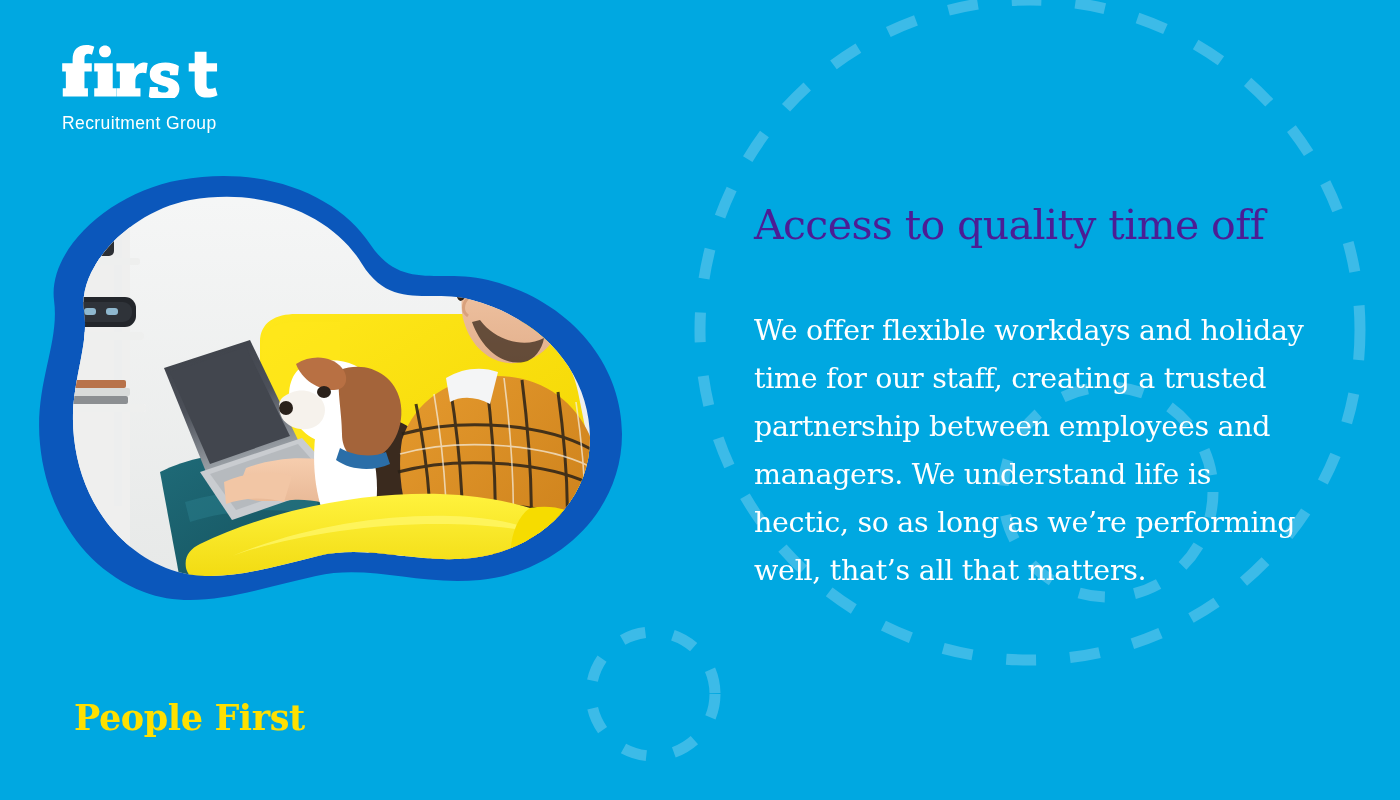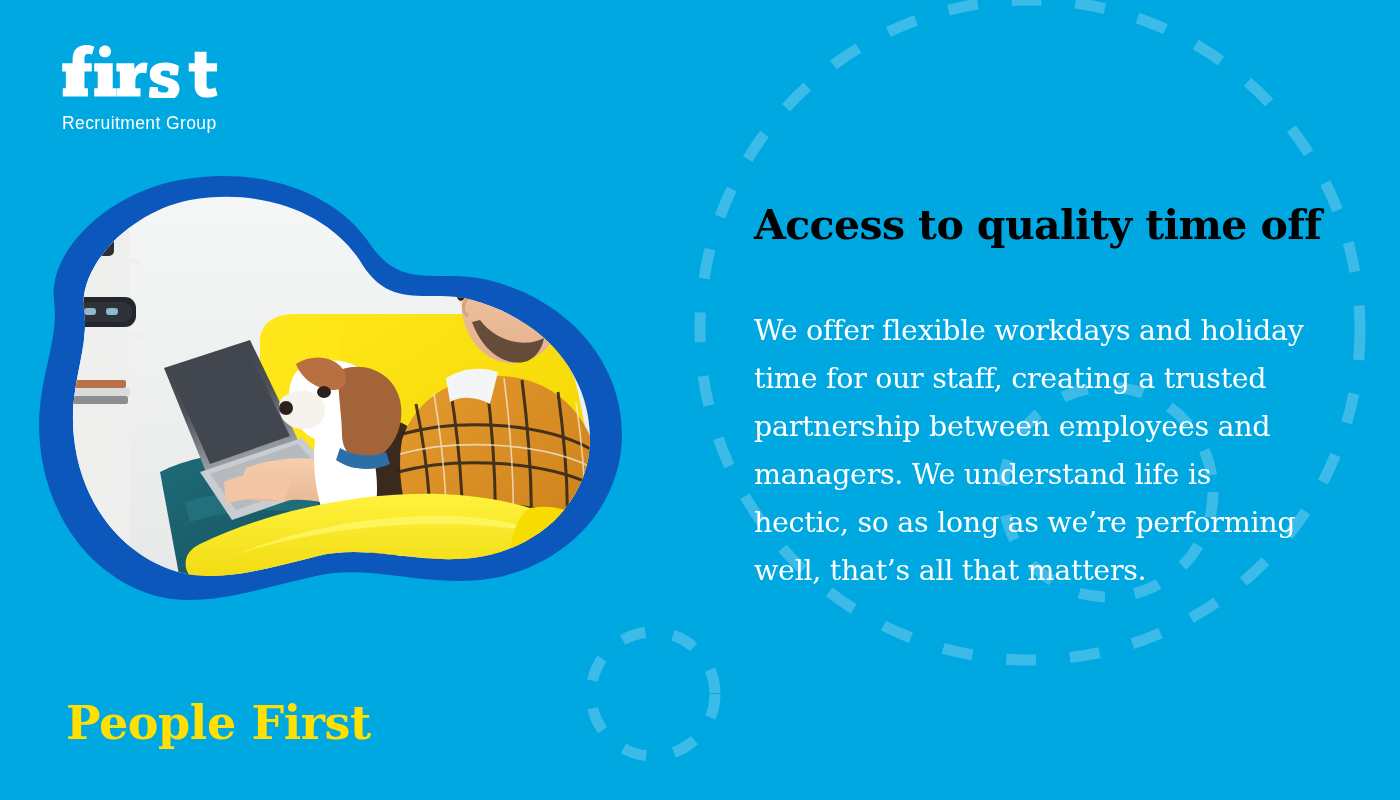--- a/index.html
+++ b/index.html
@@ -38,46 +38,46 @@
   #blob-wrap{
     position:absolute;left:10px;top:172px;width:700px;height:460px;
   }
   #blob-wrap svg{display:block;}
 
   
   #copy{
     position:absolute;left:754px;top:203px;width:600px;
   }
   #headline{
-    color:#000000;
+    color:#4c1d95;
     font-family:"DejaVu Serif", serif;
-    font-weight:700;
+    font-weight:400;
     font-size:41px;
     line-height:1.08;
     letter-spacing:-0.6px;
     margin:0;
     white-space:nowrap;
   }
   #body-copy{
     margin:60px 0 0 0;
     color:#ffffff;
     font-family:"DejaVu Serif", serif;
     font-size:28.5px;
     line-height:48px;
     letter-spacing:-0.3px;
     max-width:560px;
   }
 
   
   #footer-tag{
-    position:absolute;left:66px;top:700px;
+    position:absolute;left:74px;top:700px;
     color:#ffe000;
     font-family:"DejaVu Serif", serif;
     font-weight:700;
-    font-size:46px;
+    font-size:35px;
     letter-spacing:-0.4px;
     line-height:1;
     white-space:nowrap;
   }
 </style>
 </head>
 <body>
 
 <div id="slide">
 

